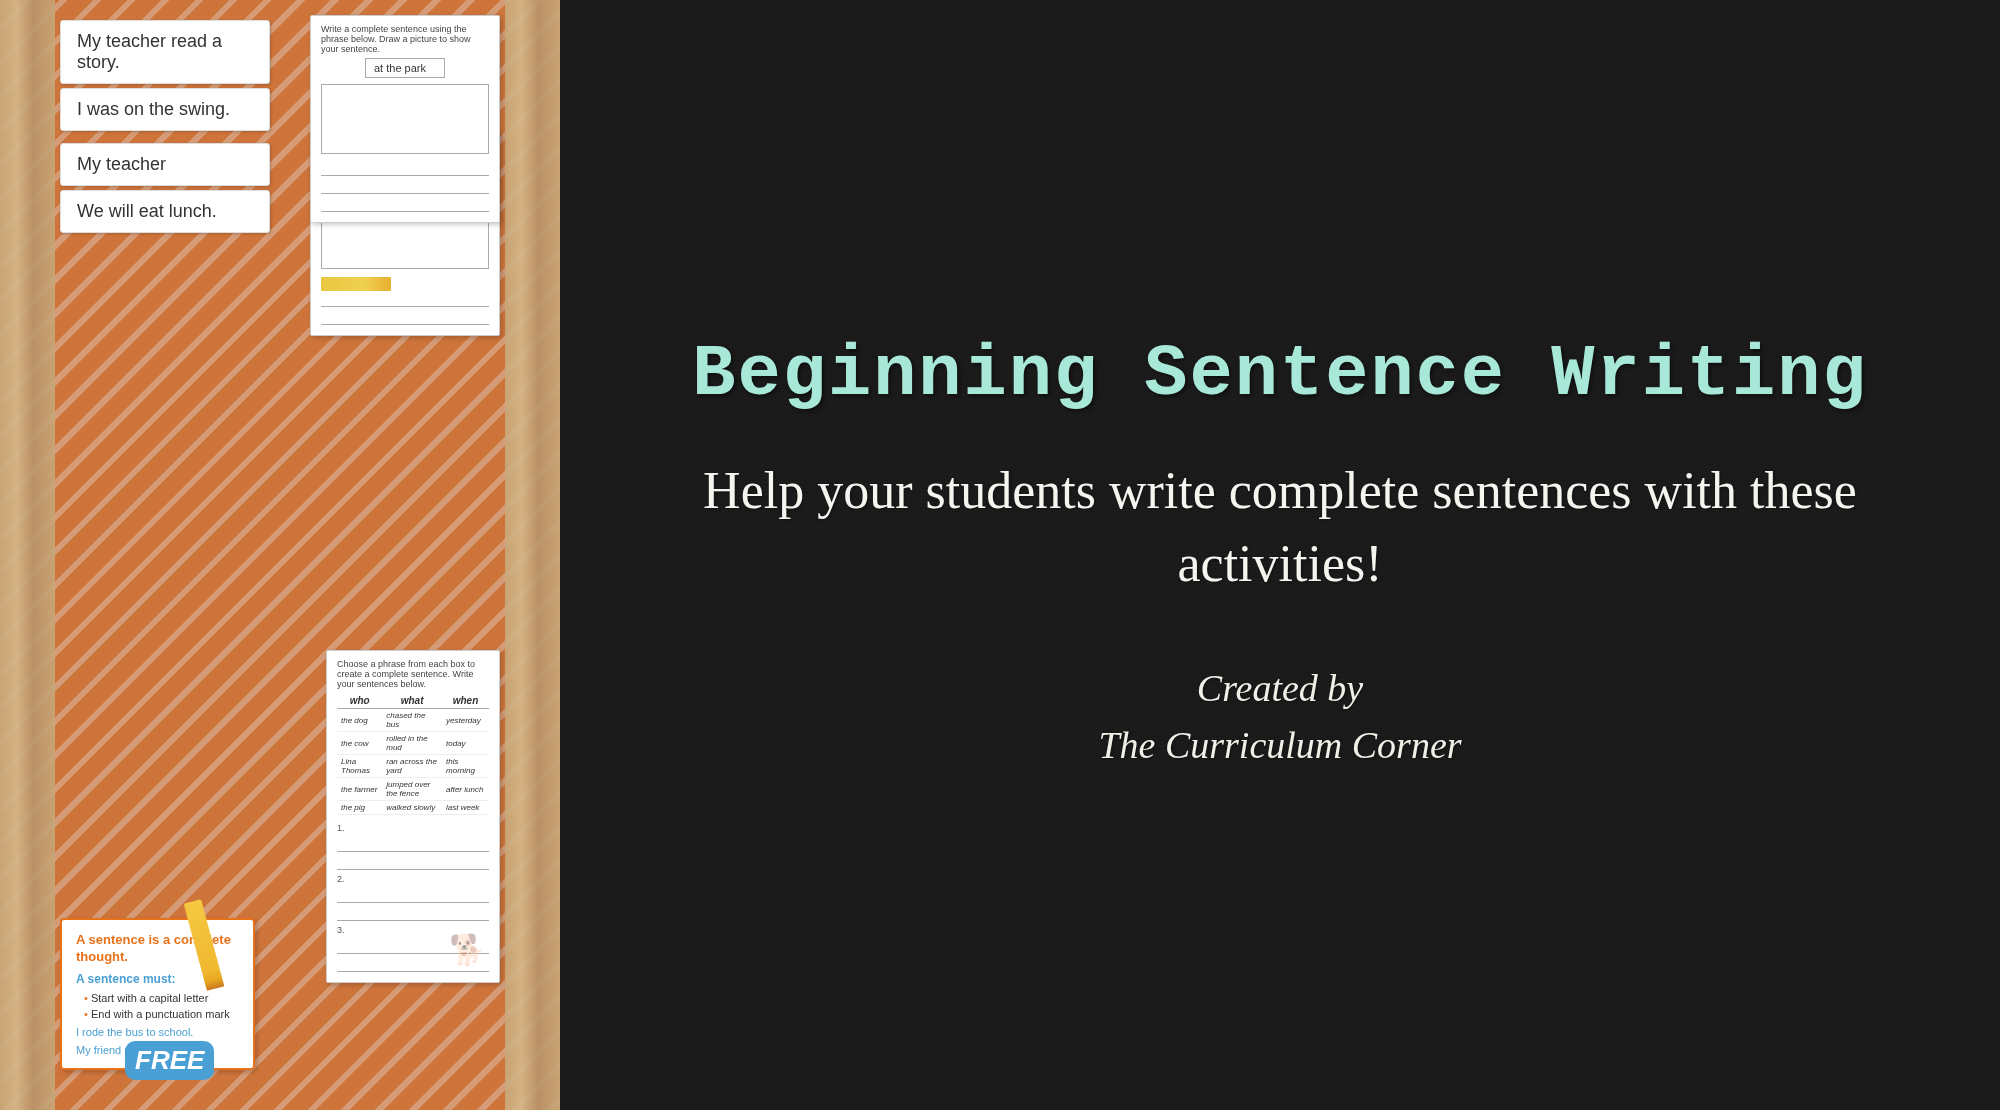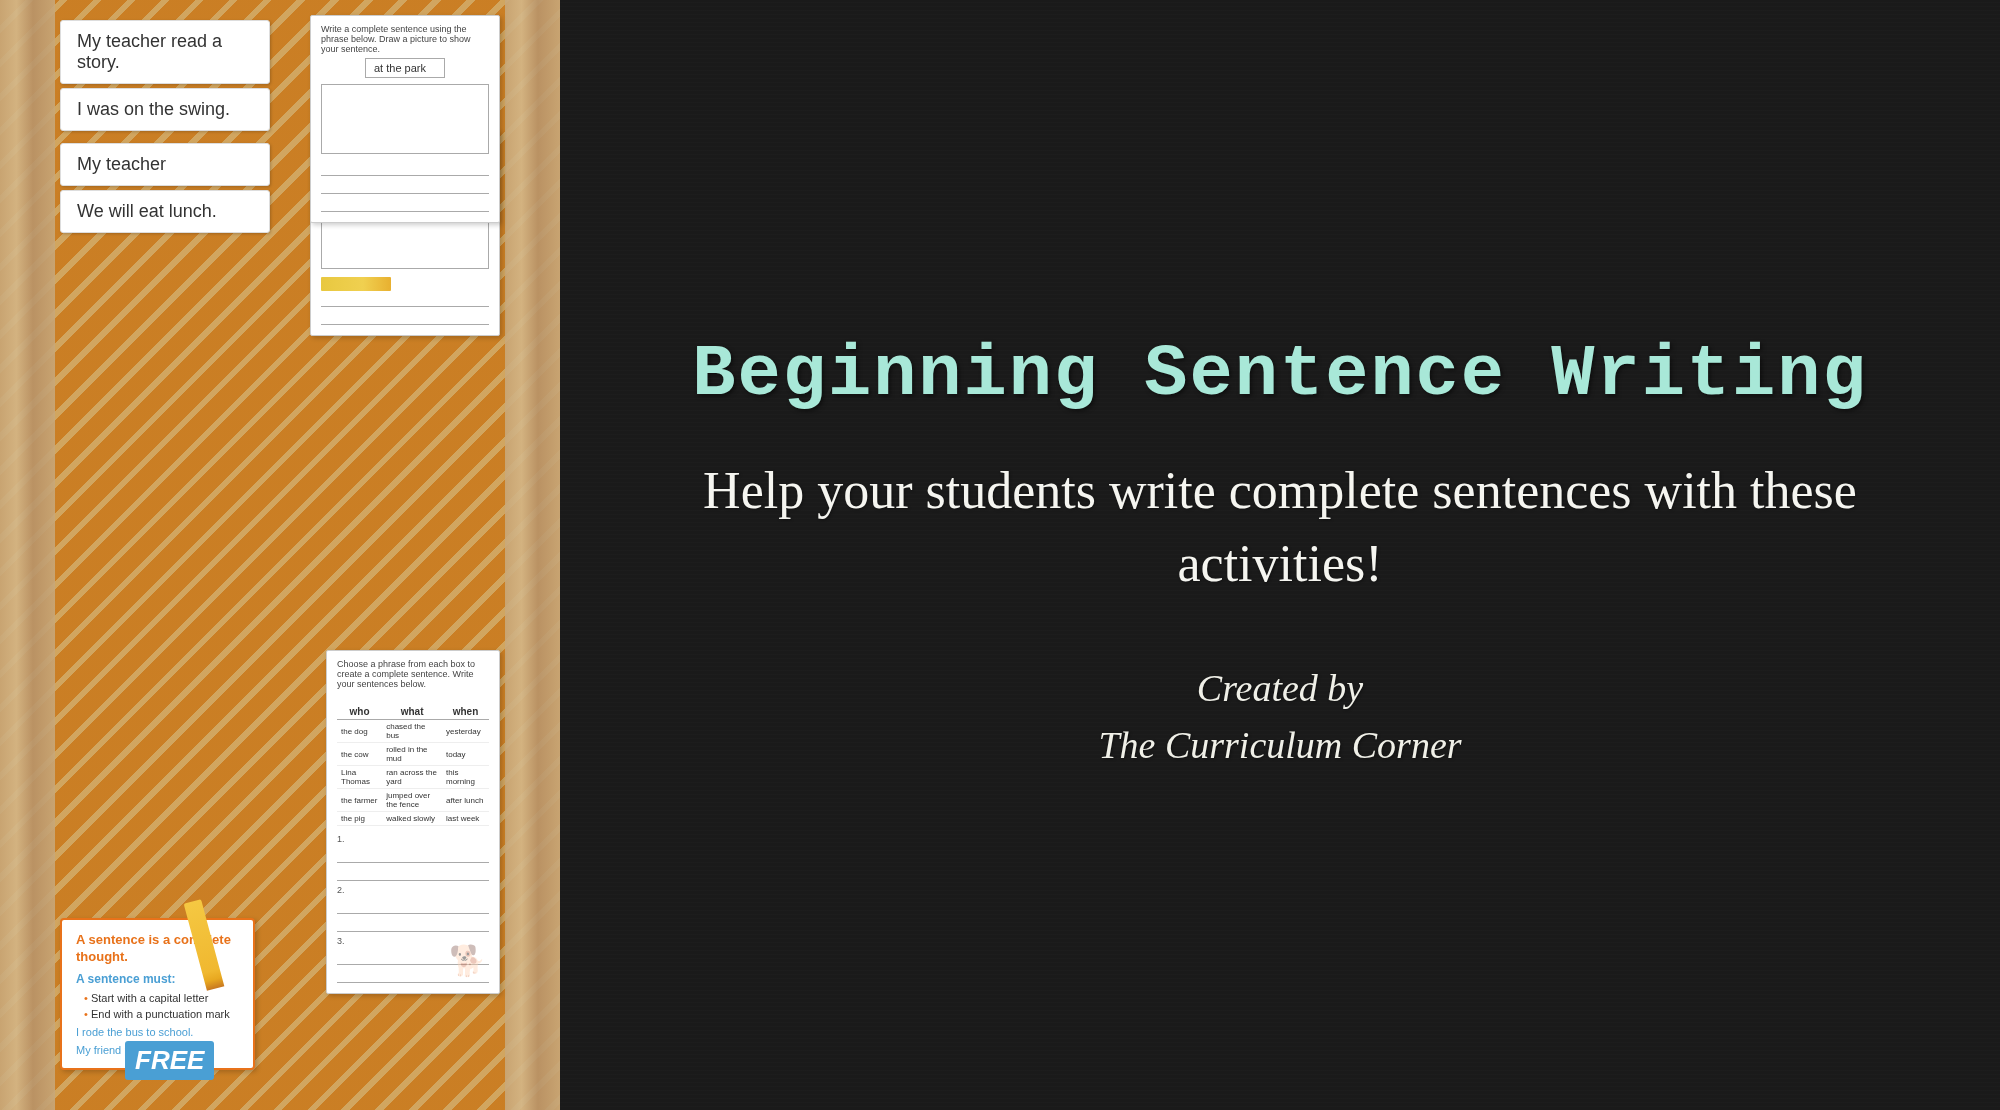--- a/index.html
+++ b/index.html
@@ -8,21 +8,21 @@
       height: 1110px;
       display: flex;
       overflow: hidden;
       font-family: Arial, sans-serif;
     }
 
     
     .left-panel {
       width: 560px;
       height: 1110px;
-      background-color: #22c55e;
+      background-color: #3b82f6;
       position: relative;
       overflow: hidden;
       flex-shrink: 0;
     }
 
     
     .chevron-bg {
       position: absolute;
       inset: 0;
       background-image: repeating-linear-gradient(
@@ -214,21 +214,21 @@
     
     .free-badge {
       position: absolute;
       bottom: 20px;
       left: 65px;
       background: #4a9fd4;
       color: #fff;
       font-size: 26px;
       font-weight: bold;
       padding: 4px 10px;
-      border-radius: 3px;
+      border-radius: 10px;
       z-index: 10;
       font-style: italic;
     }
 
     
     .worksheet-bottom-right {
       position: absolute;
       right: 0;
       top: 0;
       width: 195px;
@@ -238,21 +238,22 @@
       padding: 8px 10px;
       font-size: 10px;
       color: #333;
       box-shadow: 2px 2px 5px rgba(0,0,0,0.2);
     }
 
     .ws-table {
       width: 100%;
       border-collapse: collapse;
       font-size: 9px;
-      margin-top: 15px;
+      margin-top: 4px;
+      font-style: italic;
     }
     .ws-table th {
       border-bottom: 1px solid #aaa;
       padding: 2px 4px;
       font-weight: bold;
       font-size: 10px;
     }
     .ws-table td {
       padding: 2px 4px;
       border-bottom: 1px solid #eee;

